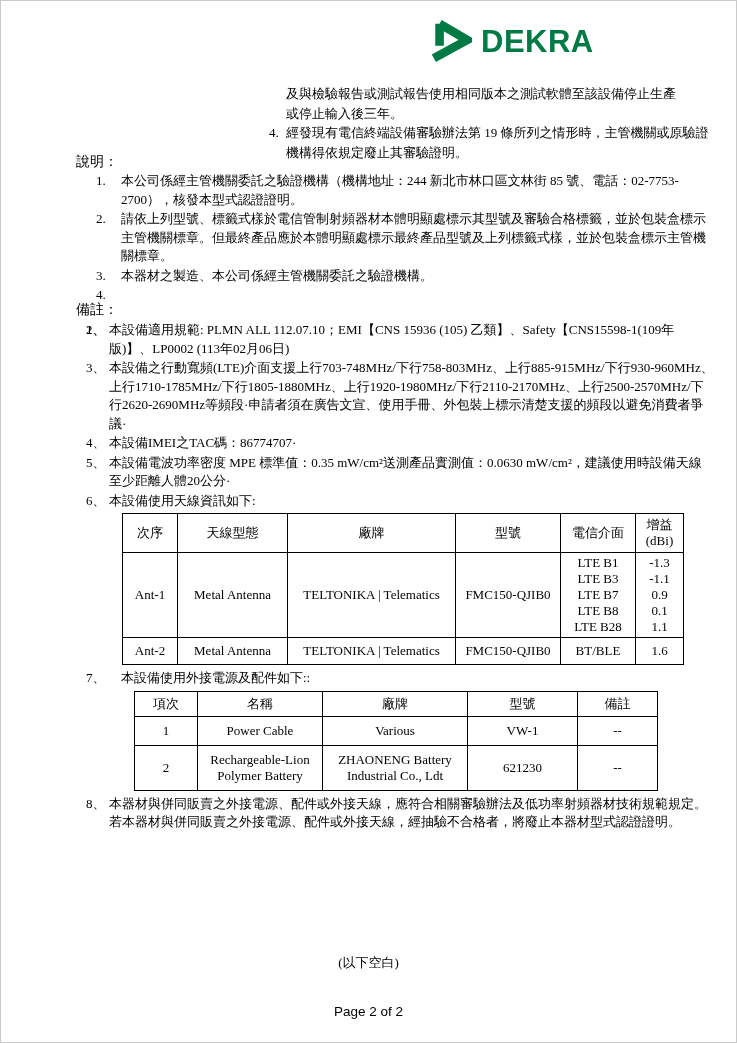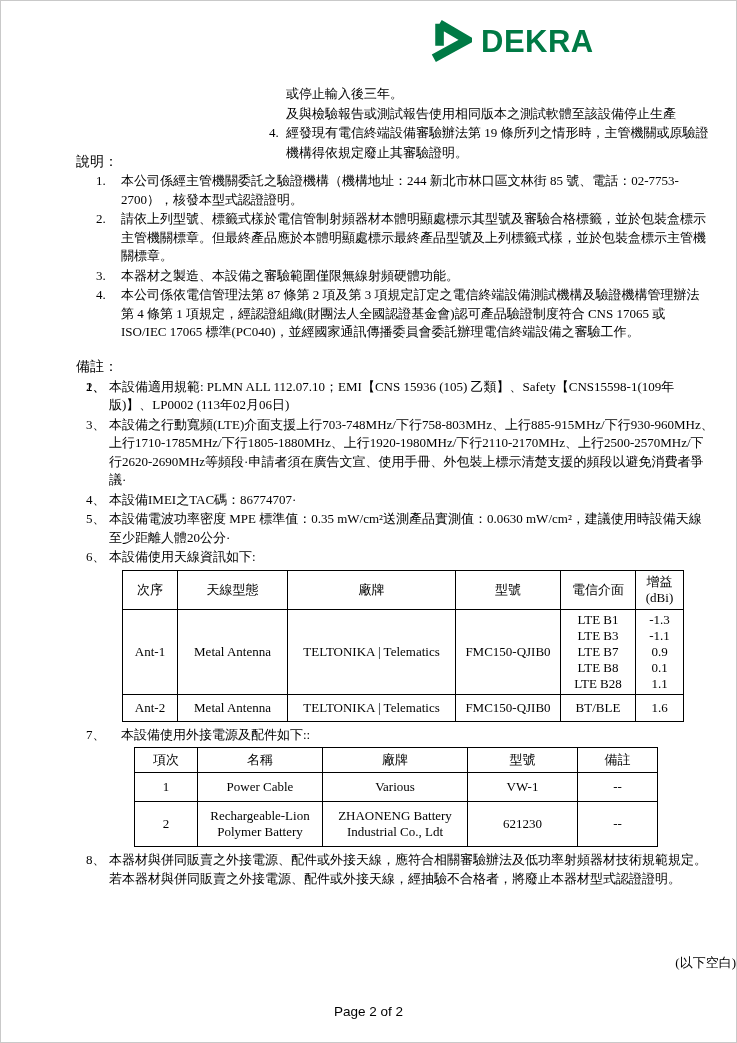--- a/index.html
+++ b/index.html
@@ -56,66 +56,65 @@
     overflow:hidden;
   }
   th.gain-h { white-space:pre-line; }
   td.stack div { line-height:16px; }
   table.antenna tbody tr.row-multi td { padding:2px 2px; }
   table.antenna tbody tr.row-single td { padding:5px 2px; }
   table.accessory thead th { padding:4px 2px; }
   table.accessory tbody td { padding:6px 2px; }
 
   
-  .blank-note { position:absolute; top:953px; left:0; width:100%; text-align:right; font-size:13px; }
+  .blank-note { position:absolute; top:953px; left:0; width:100%; text-align:center; font-size:13px; }
   .page-num {
     position:absolute; top:1003px; left:0; width:100%; text-align:center;
     font-family:"Liberation Sans","DejaVu Sans",sans-serif; font-size:13.5px;
   }
 </style>
 </head>
 <body>
 
 <div class="page">
 
   <div class="logo">
     <svg class="logo-mark" width="42" height="42" viewBox="0 0 44 44" aria-hidden="true">
       <path d="M10 4 L10 27 M10 4 L39 21 L4 40" fill="none" stroke="#007A45" stroke-width="9" stroke-linecap="butt" stroke-linejoin="miter"></path>
     </svg>
     <span class="logo-text">DEKRA</span>
   </div>
 
   <div class="top-block">
+    <div class="cont-line">及與檢驗報告或測試報告使用相同版本之測試軟體至該設備停止生產</div>
     <div class="cont-line">或停止輸入後三年。</div>
-    <div class="cont-line">及與檢驗報告或測試報告使用相同版本之測試軟體至該設備停止生產</div>
     <div class="hang-item">
       <span class="num">4.</span>
       <span>經發現有電信終端設備審驗辦法第 19 條所列之情形時，主管機關或原驗證機構得依規定廢止其審驗證明。</span>
     </div>
   </div>
 
   <div class="main">
 
     <div class="sec-heading">說明：</div>
     <div class="list shuoming">
       <div class="item">
         <span class="num">1.</span>
         <span>本公司係經主管機關委託之驗證機構（機構地址：244 新北市林口區文林街 85 號、電話：02-7753-2700），核發本型式認證證明。</span>
       </div>
       <div class="item">
         <span class="num">2.</span>
         <span>請依上列型號、標籤式樣於電信管制射頻器材本體明顯處標示其型號及審驗合格標籤，並於包裝盒標示主管機關標章。但最終產品應於本體明顯處標示最終產品型號及上列標籤式樣，並於包裝盒標示主管機關標章。</span>
       </div>
       <div class="item">
         <span class="num">3.</span>
-        <span>本器材之製造、本設備之審驗範圍僅限無線射頻硬體功能。</span>
+        <span>本器材之製造、本公司係經主管機關委託之驗證機構。</span>
       </div>
       <div class="item">
         <span class="num">4.</span>
-        <span>本公司係依電信管理法第 87 條第 2 項及第 3 項規定訂定之電信終端設備測試機構及驗證機構管理辦法第 4 條第 1 項規定，經認證組織(財團法人全國認證基金會)認可產品驗證制度符合 CNS 17065 或 ISO/IEC 17065 標準(PC040)，並經國家通訊傳播委員會委託辦理電信終端設備之審驗工作。</span>
       </div>
     </div>
 
     <div class="sec-heading remarks">備註：</div>
     <div class="list beizhu">
       <div class="item">
         <span class="num">1、</span>
       </div>
       <div class="item">
         <span class="num">2、</span>

